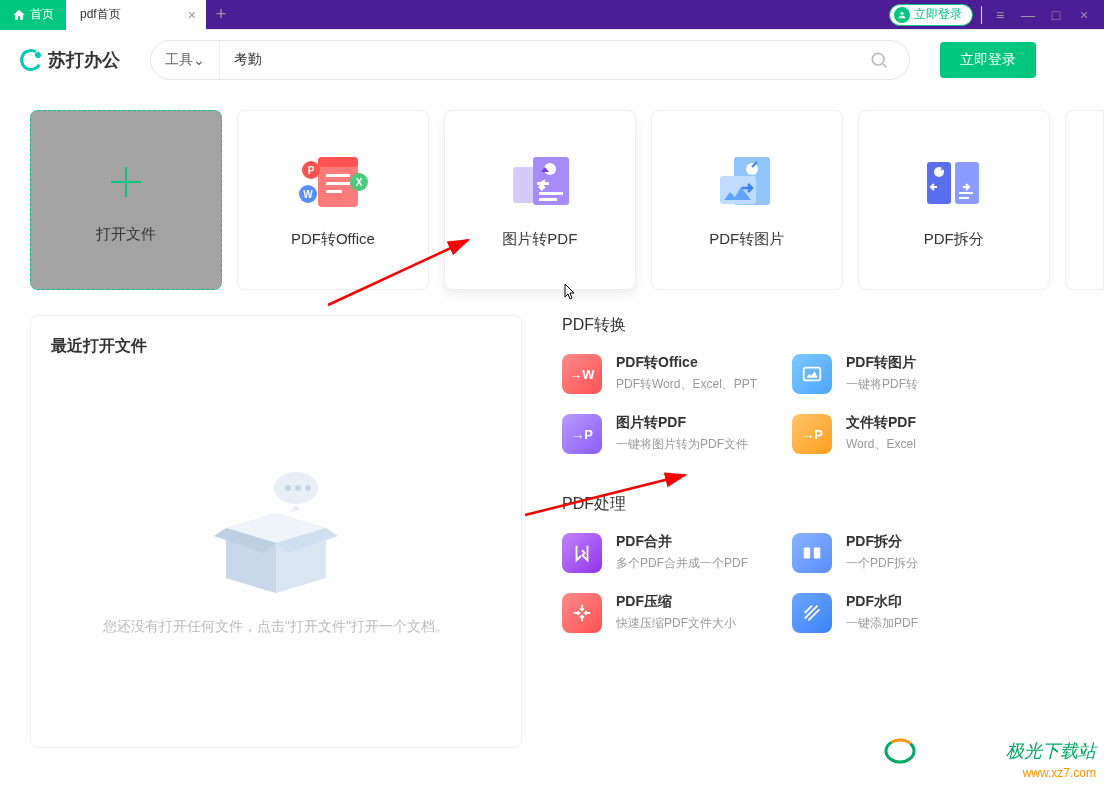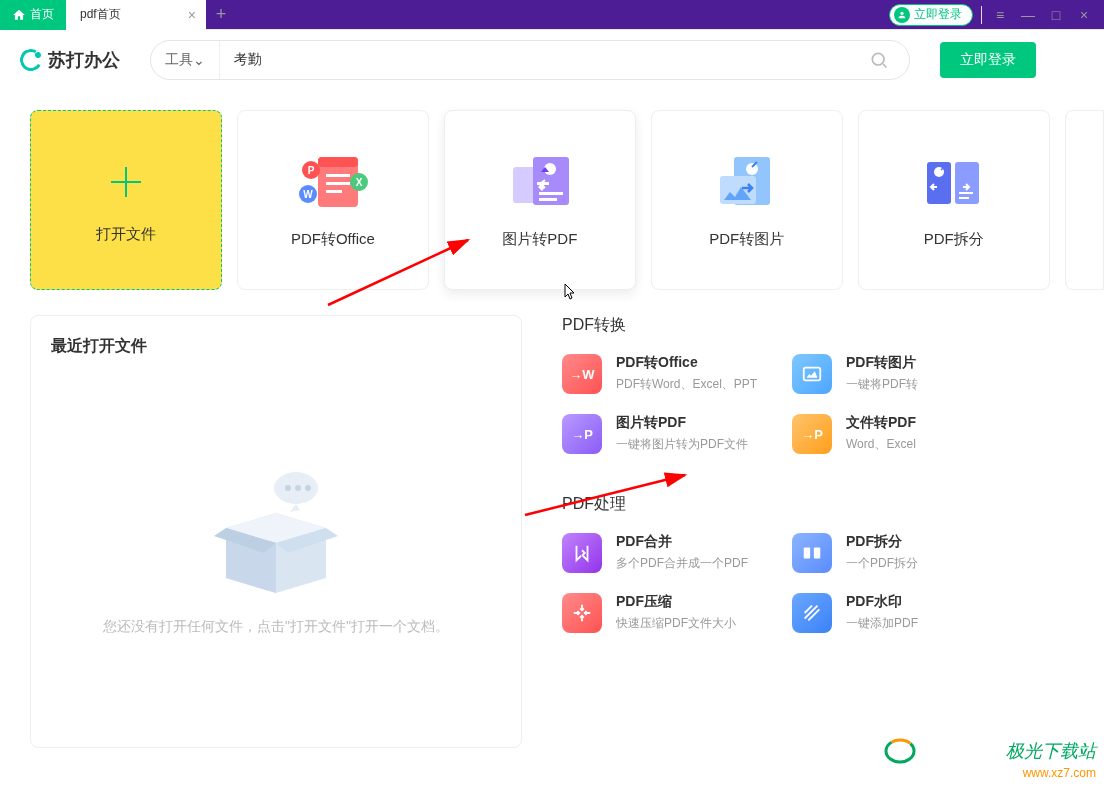--- a/index.html
+++ b/index.html
@@ -20,21 +20,21 @@
 .logo-icon{width:22px;height:22px;border:3px solid #00c9b1;border-radius:50%;border-right-color:transparent;transform:rotate(-15deg);position:relative;}
 .logo-icon::after{content:"";position:absolute;width:6px;height:6px;background:#00c9b1;border-radius:50%;right:-3px;top:2px;}
 .searchbox{flex:1;max-width:760px;height:40px;border:1px solid #e5e5e5;border-radius:20px;display:flex;align-items:center;overflow:hidden;}
 .tool-select{padding:0 14px;color:#666;font-size:14px;display:flex;align-items:center;border-right:1px solid #eee;height:100%;}
 .search-input{flex:1;border:none;outline:none;padding:0 14px;font-size:14px;color:#333;}
 .search-btn{width:60px;height:40px;display:flex;align-items:center;justify-content:center;color:#bbb;}
 .login-btn{background:#00c77e;color:#fff;border:none;height:36px;padding:0 20px;border-radius:4px;font-size:14px;}
 .main{padding:20px 0 0 30px;}
 .cards{display:flex;gap:15px;}
 .card{width:195px;height:180px;border:1px solid #eee;border-radius:8px;display:flex;flex-direction:column;align-items:center;justify-content:center;gap:18px;cursor:pointer;position:relative;background:#fff;}
-.card.open{border:1.5px dashed #00c77e;background:#fde047;}
+.card.open{border:1.5px dashed #00c77e;background:#a3a3a3;}
 .card.hover{box-shadow:0 4px 12px rgba(0,0,0,0.08);}
 .card-label{font-size:15px;color:#333;}
 .card-icon-open{width:50px;height:50px;position:relative;}
 .card-icon-open::before,.card-icon-open::after{content:"";position:absolute;background:#00c77e;}
 .card-icon-open::before{width:30px;height:2px;left:10px;top:24px;}
 .card-icon-open::after{width:2px;height:30px;left:24px;top:10px;}
 .card.partial{width:40px;border-radius:8px 0 0 8px;}
 .lower{display:flex;gap:40px;margin-top:25px;}
 .recent{width:492px;border:1px solid #eee;border-radius:8px;padding:20px;}
 .recent-title{font-size:16px;font-weight:600;color:#333;margin-bottom:10px;}

